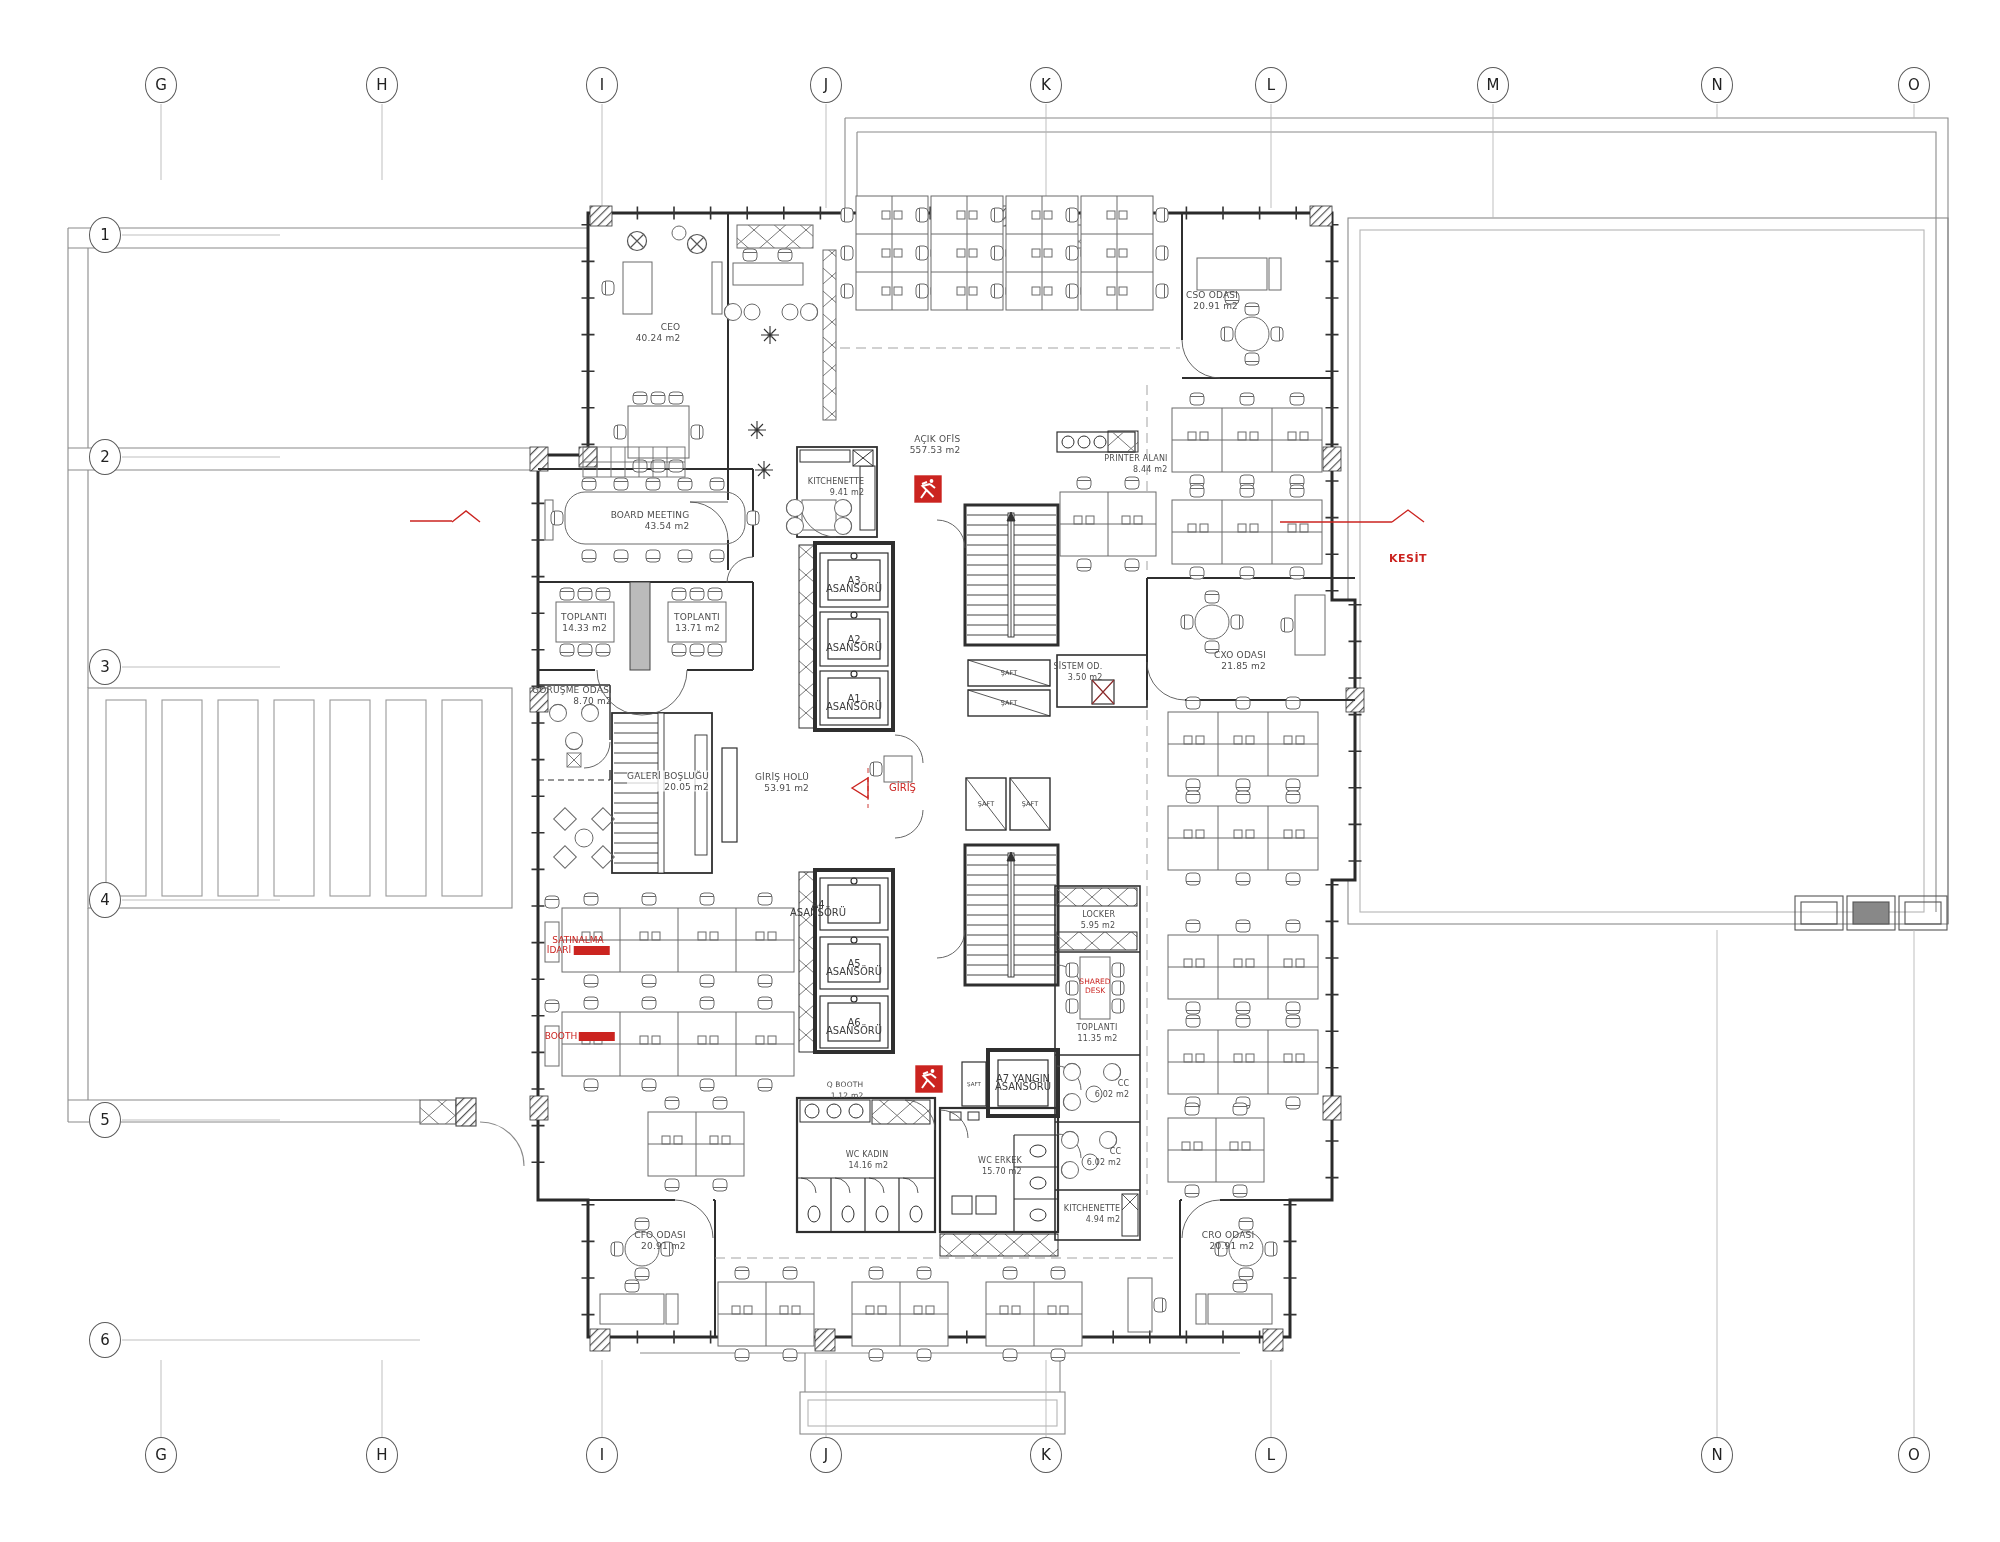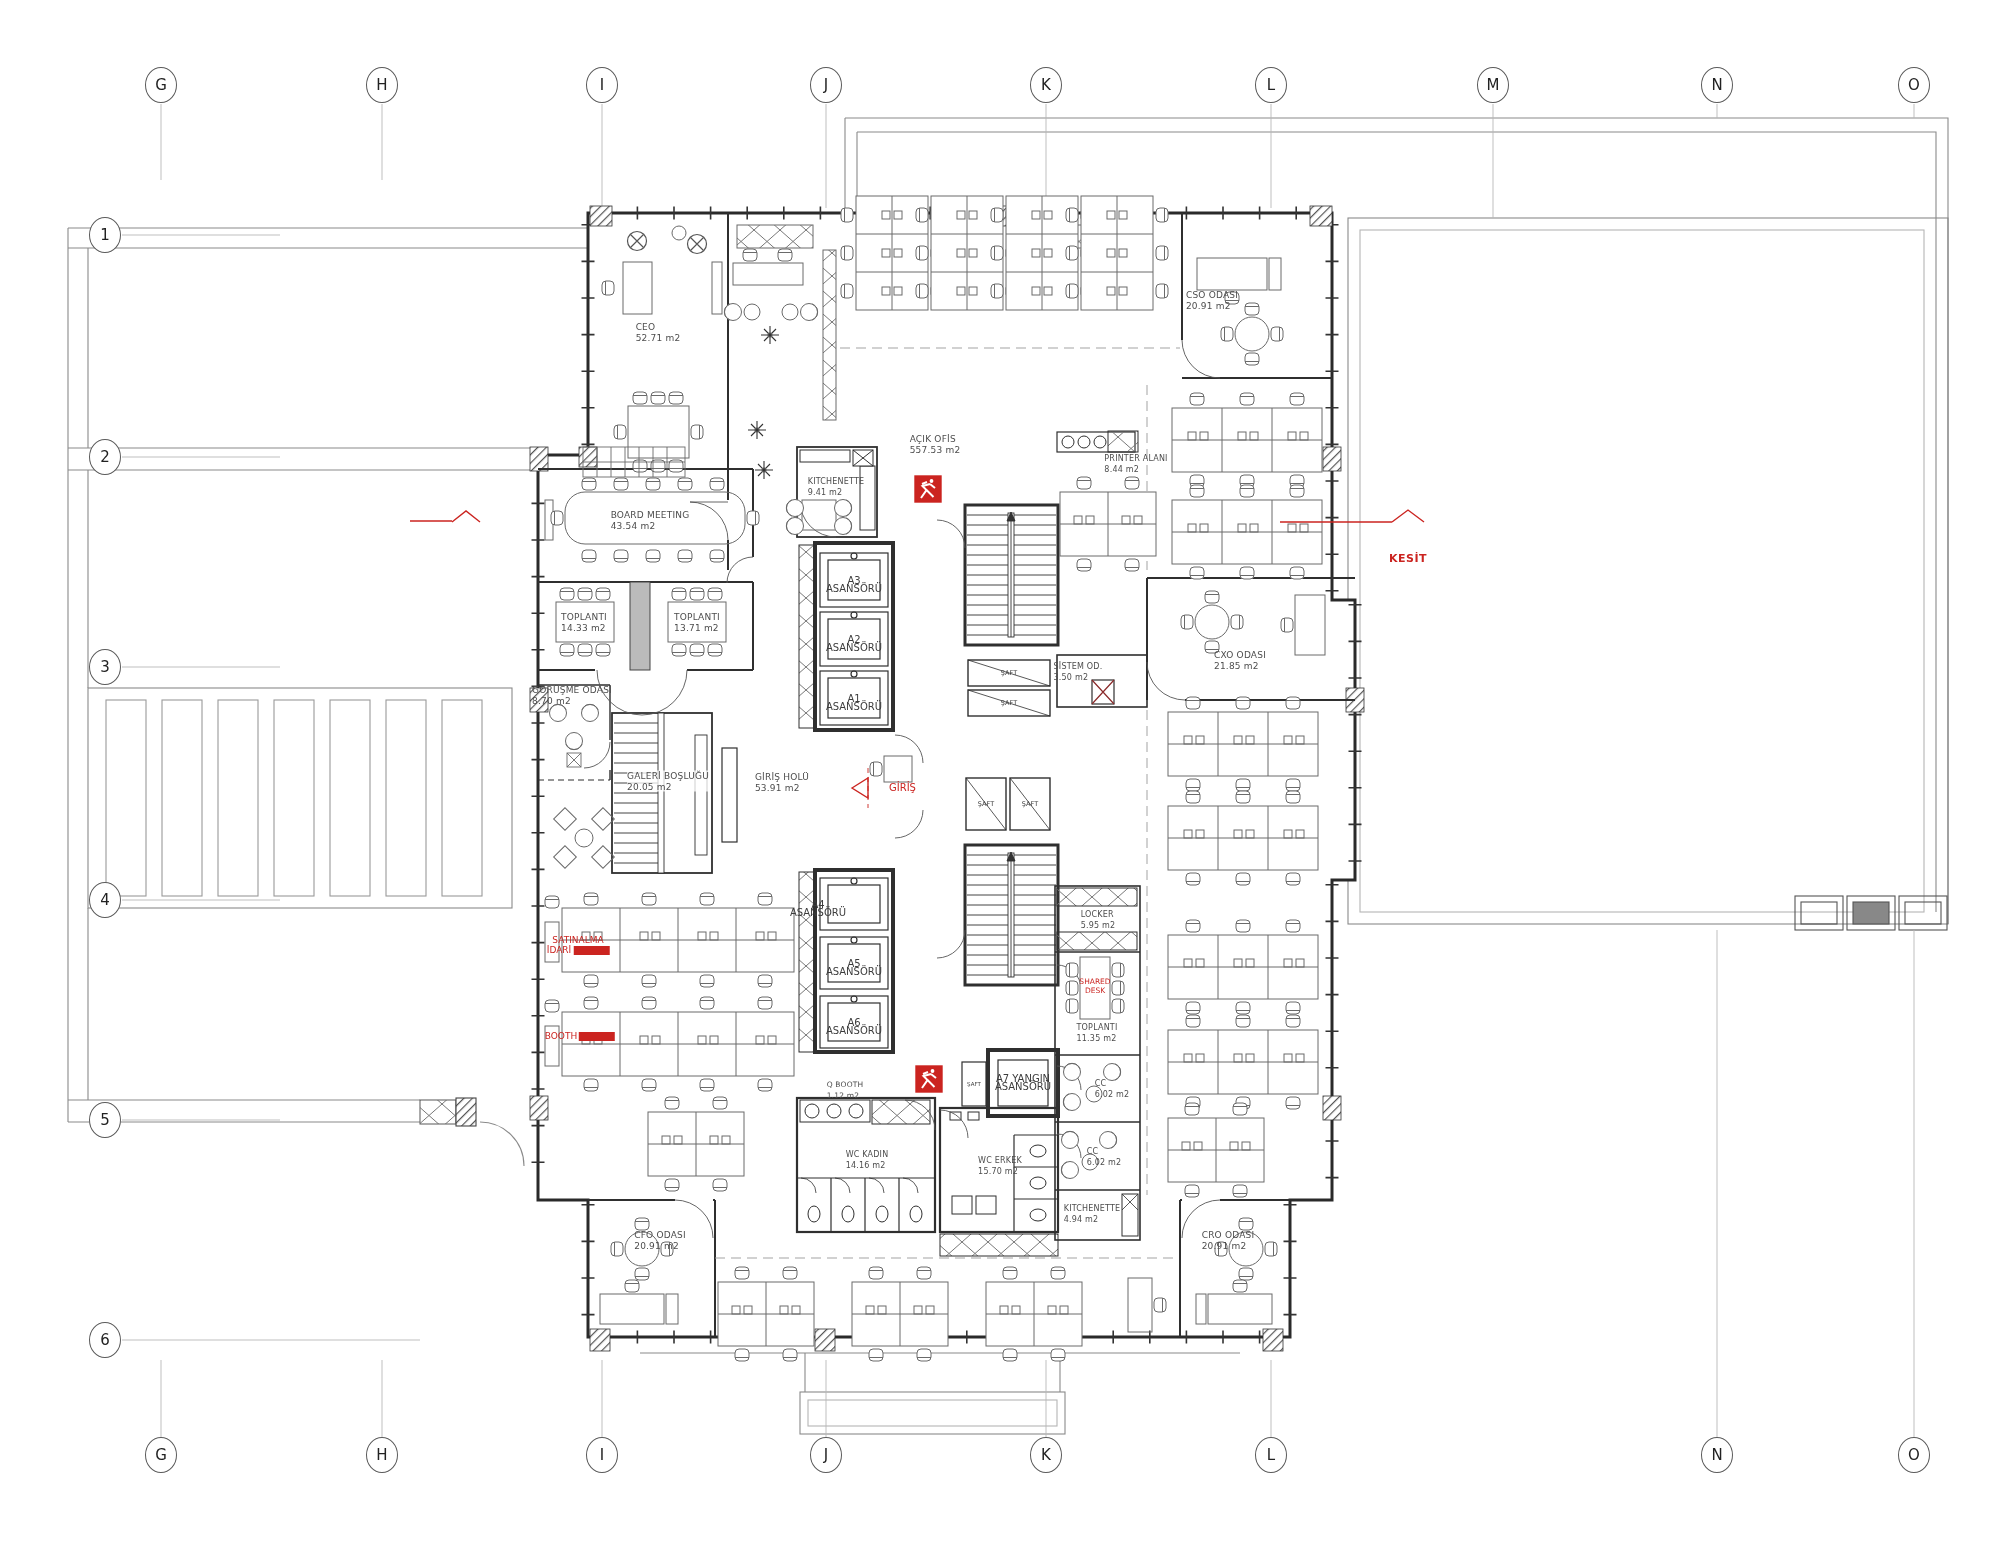--- a/index.html
+++ b/index.html
@@ -1,19 +1,19 @@
 <!DOCTYPE html>
 <html><head>
 <meta charset="utf-8">
 <style>
   html,body{margin:0;padding:0;background:#ffffff;}
   #plan{position:relative;width:2000px;height:1542px;background:#fff;
         font-family:"DejaVu Sans",sans-serif;overflow:hidden;}
   #plan svg{position:absolute;left:0;top:0;}
-  .lbl{position:absolute;transform:translate(-50%,-50%);text-align:left;
+  .lbl{position:absolute;transform:translate(-50%,-50%);text-align:right;
        color:#4d4d4d;font-size:9px;line-height:10.5px;white-space:nowrap;letter-spacing:.2px;}
   .elabel{position:absolute;transform:translate(-50%,-50%);text-align:center;
        color:#3c3c3c;font-size:10px;line-height:7.5px;white-space:nowrap;}
   .slabel{position:absolute;transform:translate(-50%,-50%);color:#3c3c3c;
        font-size:6.5px;white-space:nowrap;}
   .bub{position:absolute;width:30px;height:34px;transform:translate(-50%,-50%);
        border:1.3px solid #5a5a5a;border-radius:50%;background:#fff;display:flex;
        align-items:center;justify-content:center;font-size:15px;color:#222;}
   .red{color:#cb2420;}
   .ann{position:absolute;transform:translate(-50%,-50%);font-size:9px;line-height:10px;
@@ -654,21 +654,21 @@
         <span>5</span>
       </div>
   <div class="bub" style="left:105px;top:1340px">
         <span>6</span>
       </div>
 </div>
 
 <div>
   <div class="lbl" style="left:658px;top:332px">
         <div>CEO</div>
-        <div>52.71 m2</div>
+        <div>40.24 m2</div>
       </div>
   <div class="lbl" style="left:650px;top:520px">
         <div>BOARD MEETING</div>
         <div>43.54 m2</div>
       </div>
   <div class="lbl" style="left:584px;top:622px">
         <div>TOPLANTI</div>
         <div>14.33 m2</div>
       </div>
   <div class="lbl" style="left:697px;top:622px">

